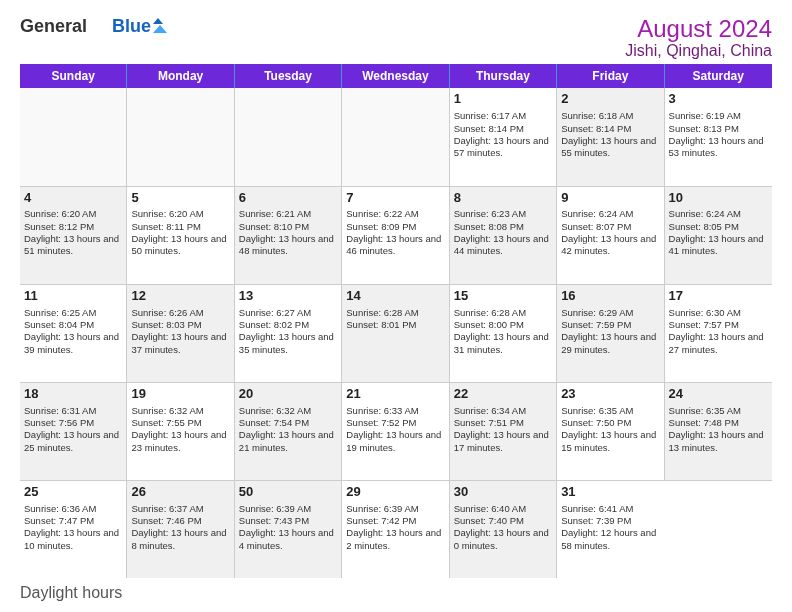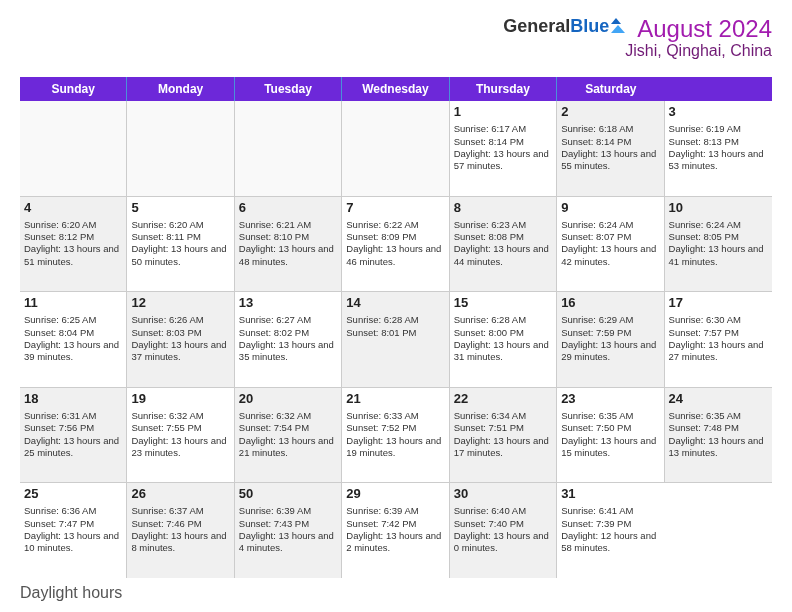--- a/index.html
+++ b/index.html
@@ -12,23 +12,23 @@
     }
     .page {
       width: 792px;
       height: 612px;
       padding: 16px 20px 10px 20px;
       display: flex;
       flex-direction: column;
     }
     .header {
       display: flex;
-      justify-content: flex-end;
+      justify-content: space-between;
       align-items: flex-start;
-      margin-bottom: 17px;
+      margin-bottom: 4px;
     }
     .logo {
       display: flex;
       flex-direction: column;
       align-items: flex-start;
     }
     .logo-text {
       display: flex;
       align-items: center;
       font-size: 18px;
@@ -108,21 +108,21 @@
     }
   </style>
 </head>
 <body>
 
 <div class="page">
   <div class="header">
     <div class="logo">
       <div class="logo-text">
         <span class="logo-general">General</span>
-        <div style="display:flex;align-items:flex-start;margin-left:0;">
+        <div style="display:flex;align-items:flex-start;margin-left:0;padding-left:25px;">
           <span class="logo-blue">Blue</span>
           <div style="display:flex;flex-direction:column;margin-left:2px;margin-top:2px;">
             <div style="width:0;height:0;border-left:5px solid transparent;border-right:5px solid transparent;border-bottom:6px solid #1565c0;"></div>
             <div style="width:0;height:0;border-left:7px solid transparent;border-right:7px solid transparent;border-bottom:8px solid #42a5f5;margin-top:1px;"></div>
           </div>
         </div>
       </div>
     </div>
     <div class="header-right">
       <div class="month-year">August 2024</div>
@@ -130,20 +130,21 @@
     </div>
   </div>
 
   <div class="calendar">
     <div class="cal-header">
     <div class="cal-header-cell">Sunday</div>
         <div class="cal-header-cell">Monday</div>
         <div class="cal-header-cell">Tuesday</div>
         <div class="cal-header-cell">Wednesday</div>
         <div class="cal-header-cell">Thursday</div>
+        <div class="cal-header-cell">Friday</div>
         <div class="cal-header-cell">Saturday</div>
       </div>
     <div class="cal-body">
     <div class="cal-row">
           <div class="cal-cell empty"></div>
           <div class="cal-cell empty"></div>
           <div class="cal-cell empty"></div>
           <div class="cal-cell empty"></div>
           <div class="cal-cell">
             <span class="day-num">1</span>

